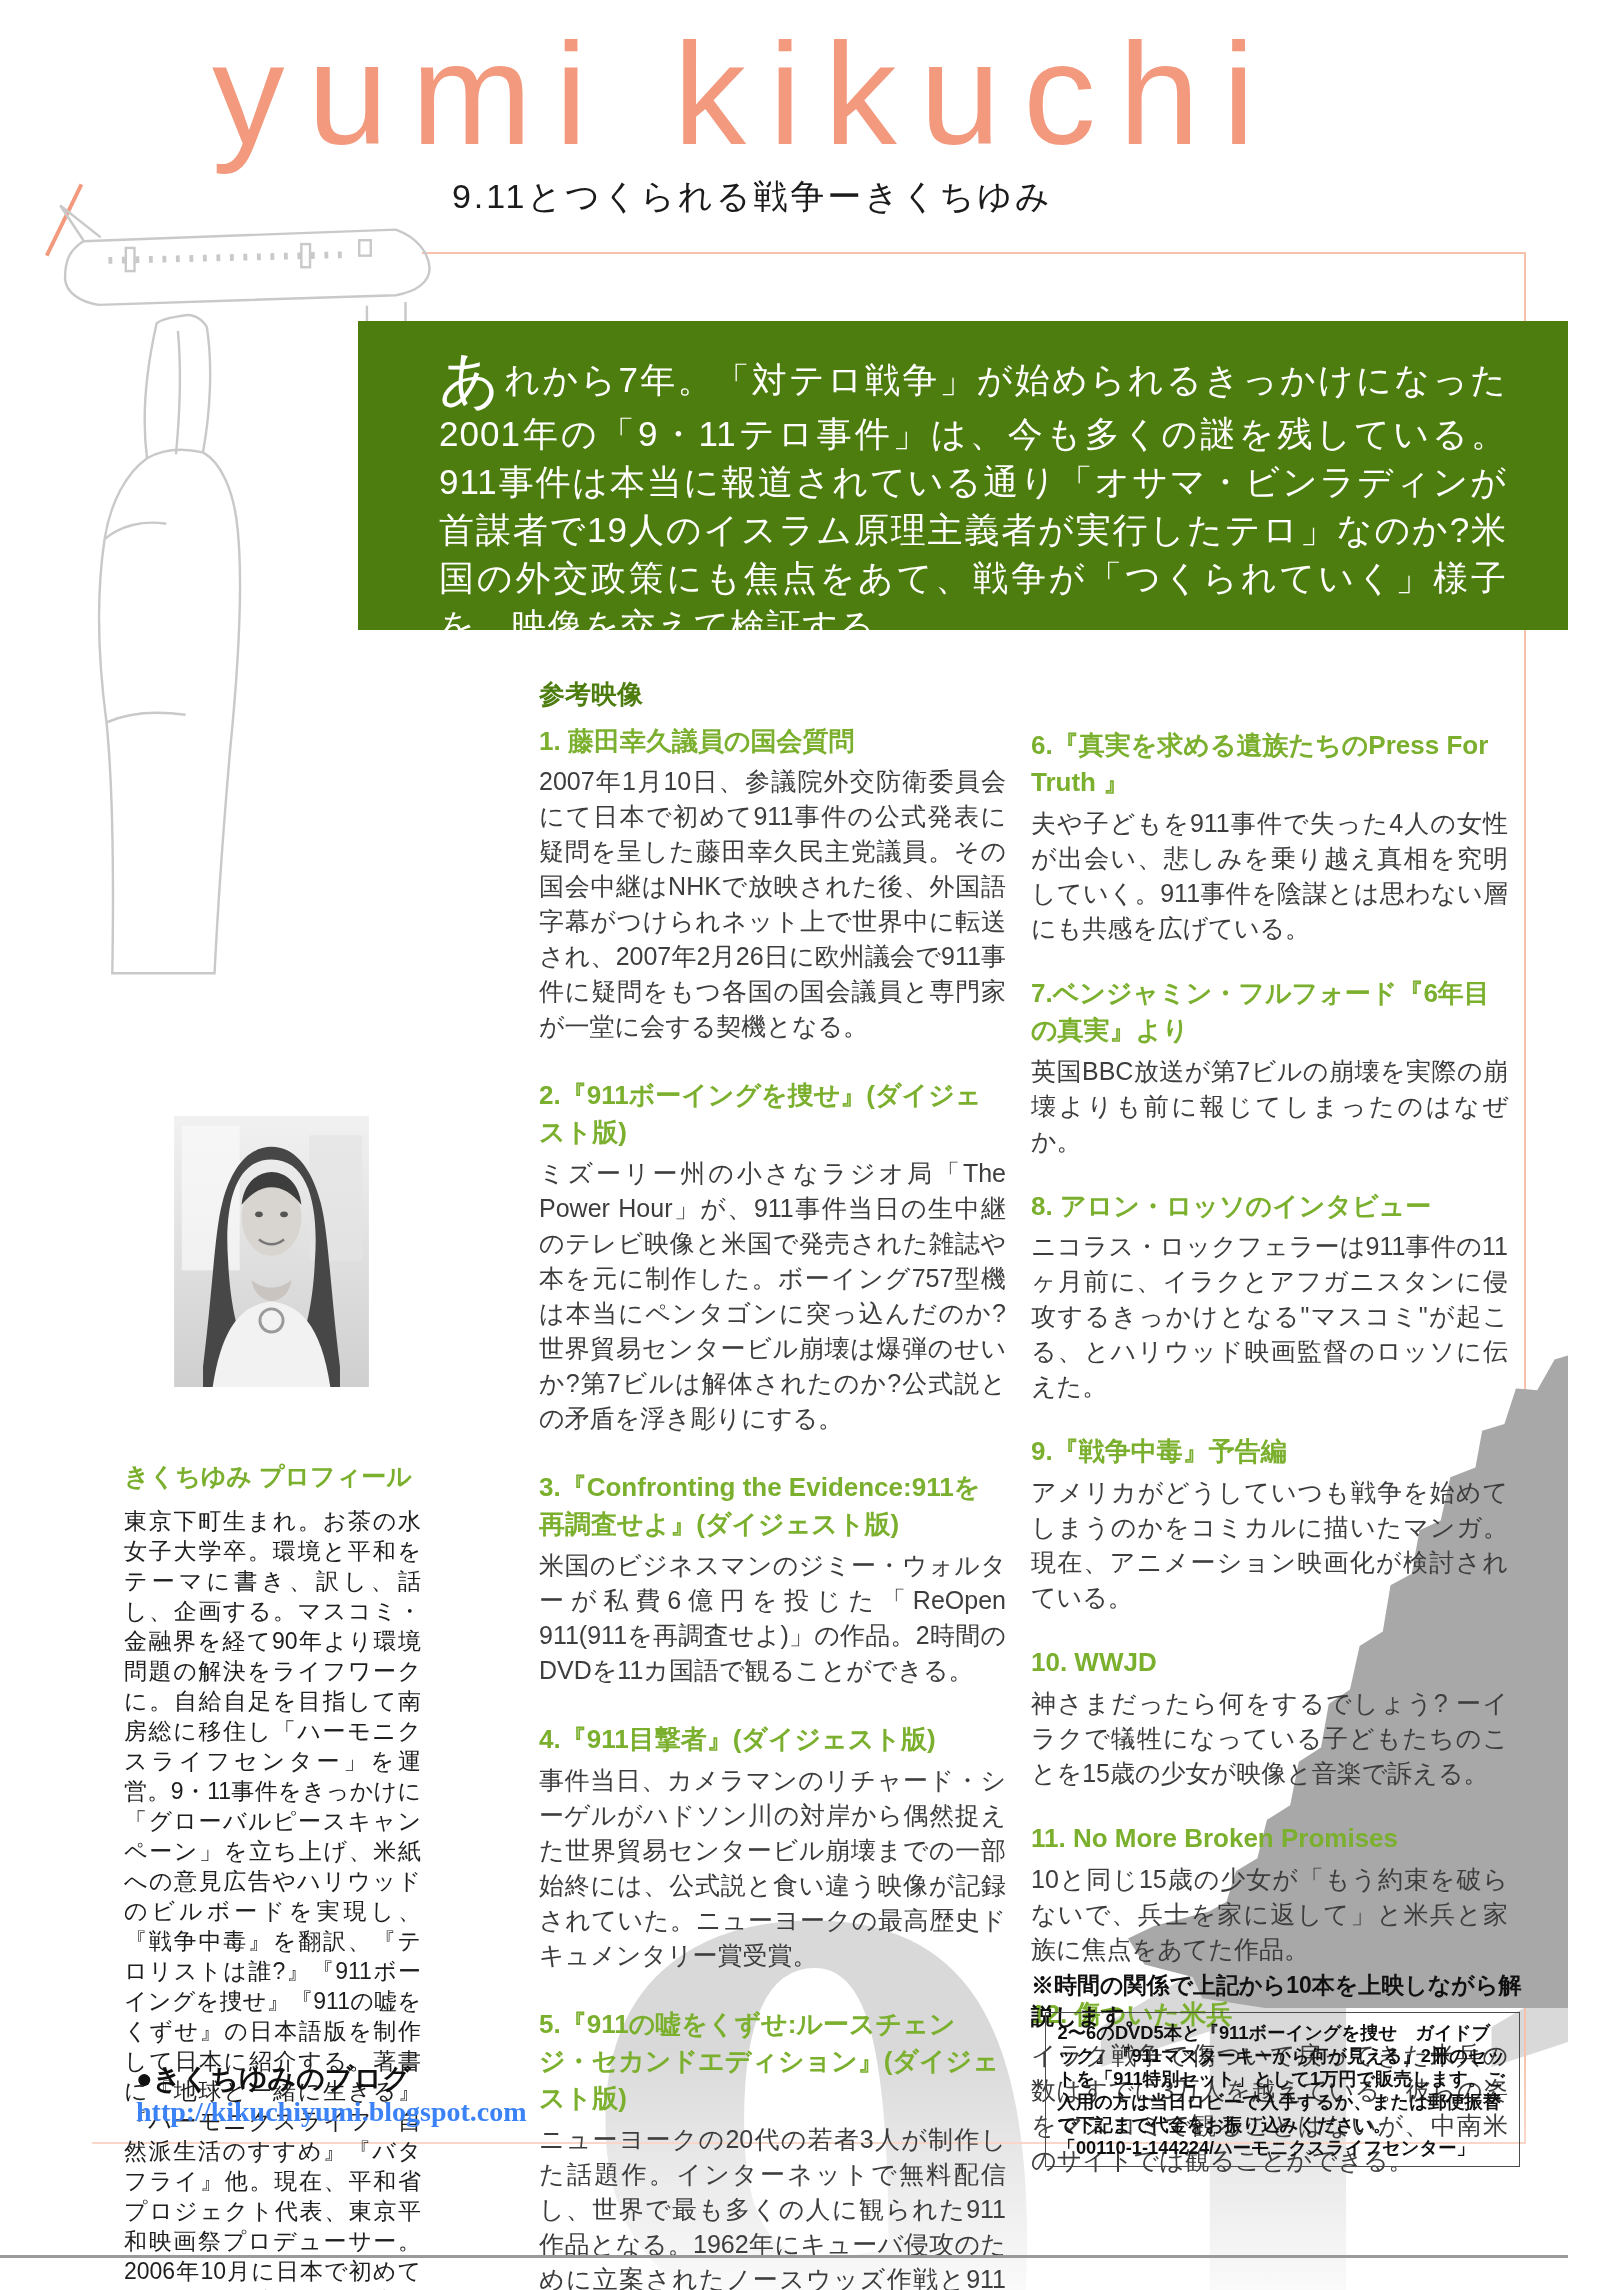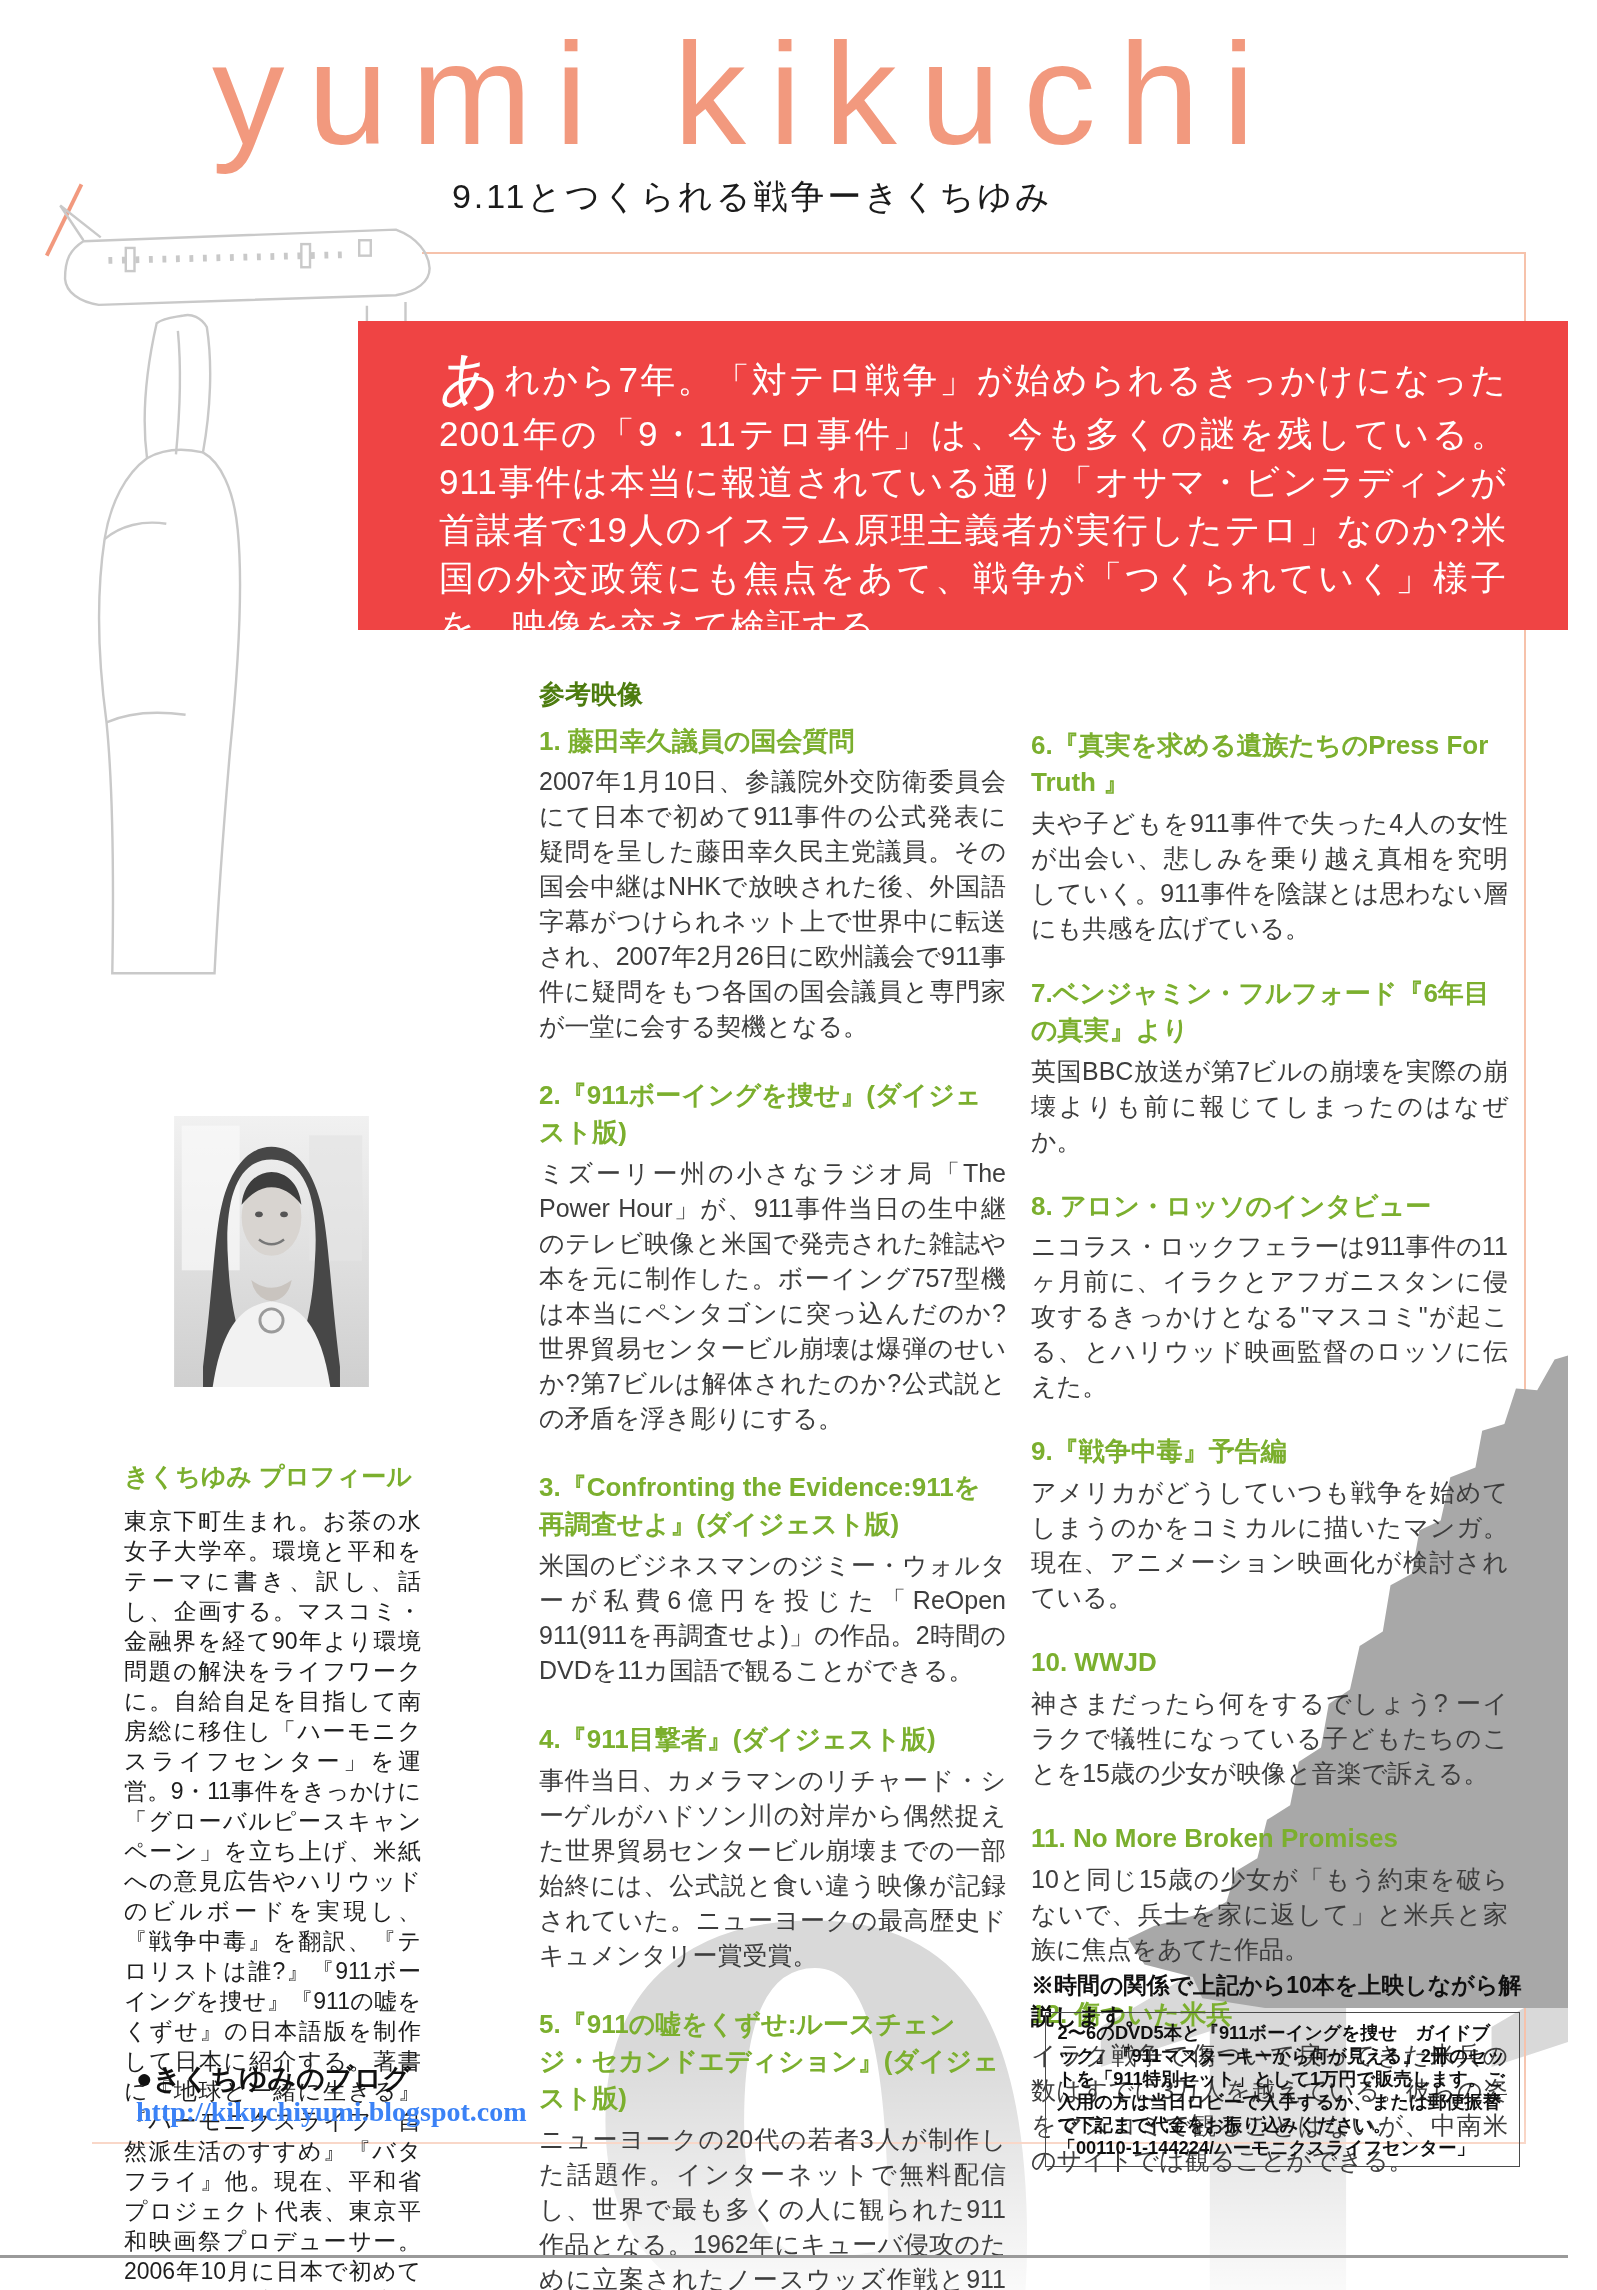--- a/index.html
+++ b/index.html
@@ -15,21 +15,21 @@
   .subtitle{
     position:absolute;left:452px;top:174px;font-size:34px;color:#1b1b1b;
     letter-spacing:2.9px;white-space:nowrap;
   }
   
   .line-top{position:absolute;left:422px;top:252px;width:1103px;height:1.9px;background:#f6c2ab;z-index:1;}
   .line-right{position:absolute;left:1524px;top:252px;width:1.9px;height:1890px;background:#f6c2ab;z-index:1;}
   .line-bottom{position:absolute;left:92px;top:2142px;width:1434px;height:1.9px;background:#f6c2ab;z-index:1;}
   .footer-rule{position:absolute;left:0;top:2255px;width:1598px;height:2.9px;background:#9a9a9a;z-index:5;}
   
-  .green-box{position:absolute;left:358px;top:321px;width:1240px;height:309px;background:#ef4444;z-index:2;}
+  .green-box{position:absolute;left:358px;top:321px;width:1240px;height:309px;background:#4d7c0f;z-index:2;}
   .green-box-text{
     position:absolute;left:81px;top:29px;width:1068px;font-size:35px;line-height:48px;
     color:#ffffff;text-align:justify;letter-spacing:1px;
   }
   .lead{font-size:60px;line-height:1;vertical-align:-7.7px;margin-right:2.9px;letter-spacing:0;}
   
   .watermark{
     position:absolute;left:579px;top:1751px;z-index:0;
     font-family:"Liberation Serif",serif;font-weight:bold;font-size:966px;
     line-height:1;color:#d9d9d9;letter-spacing:-39px;white-space:nowrap;

